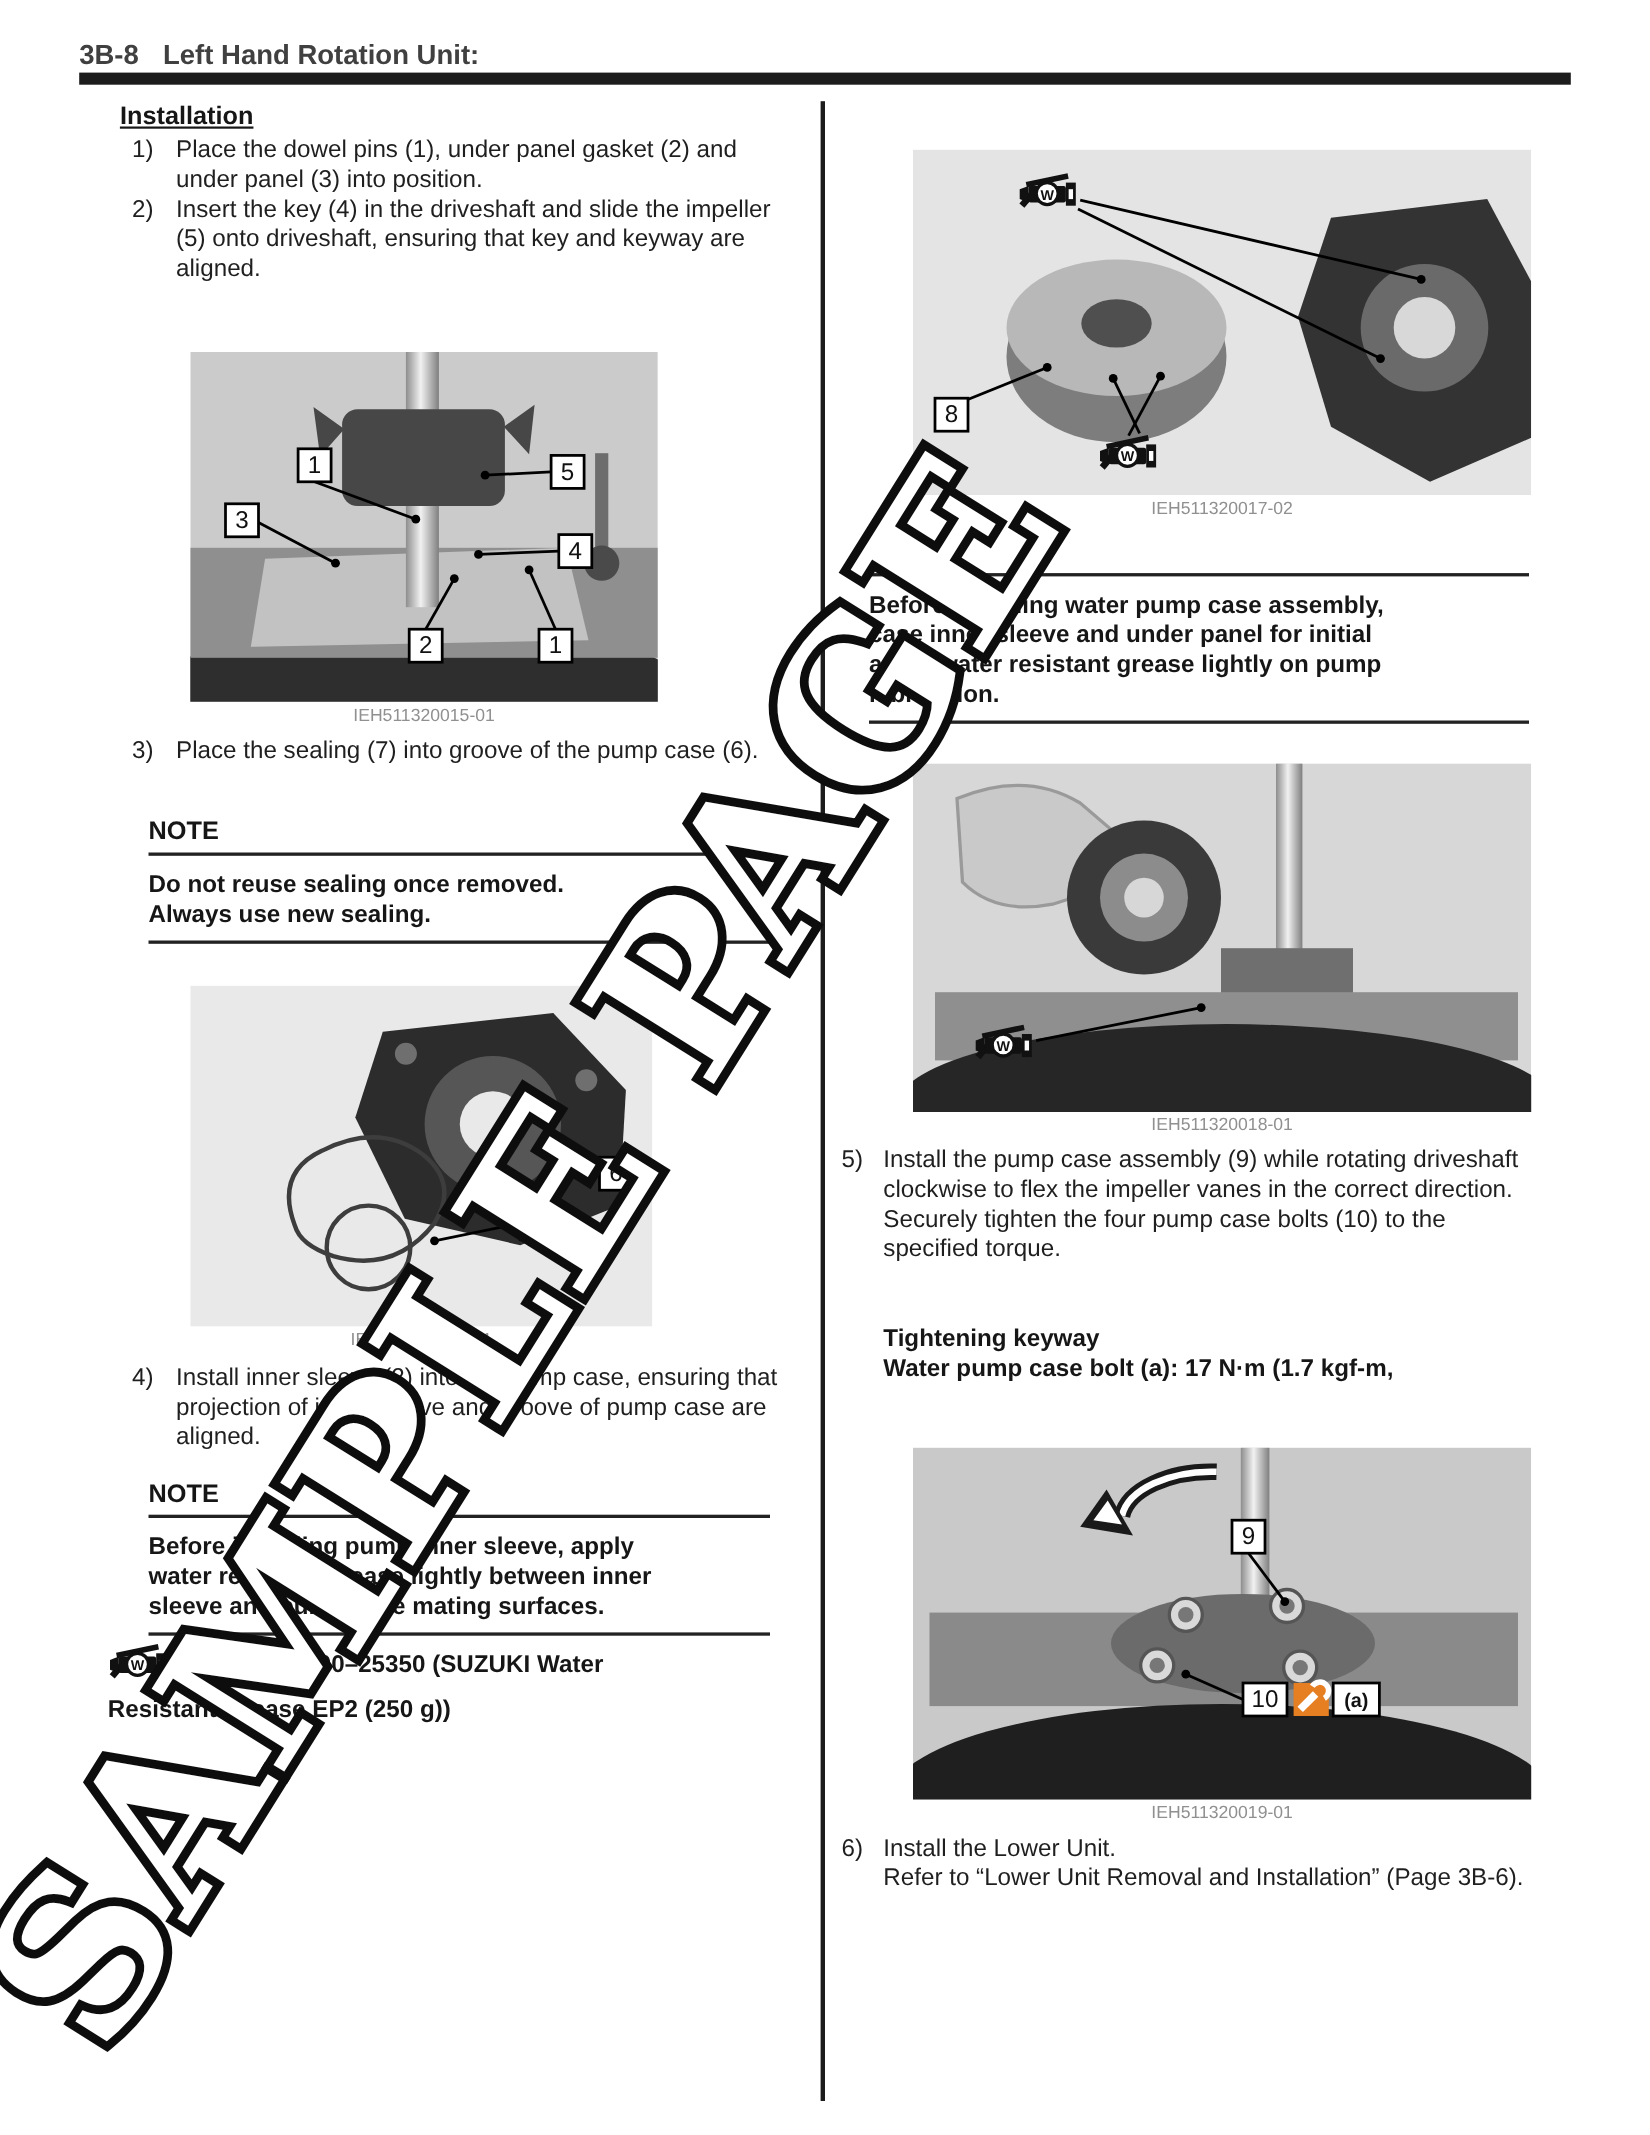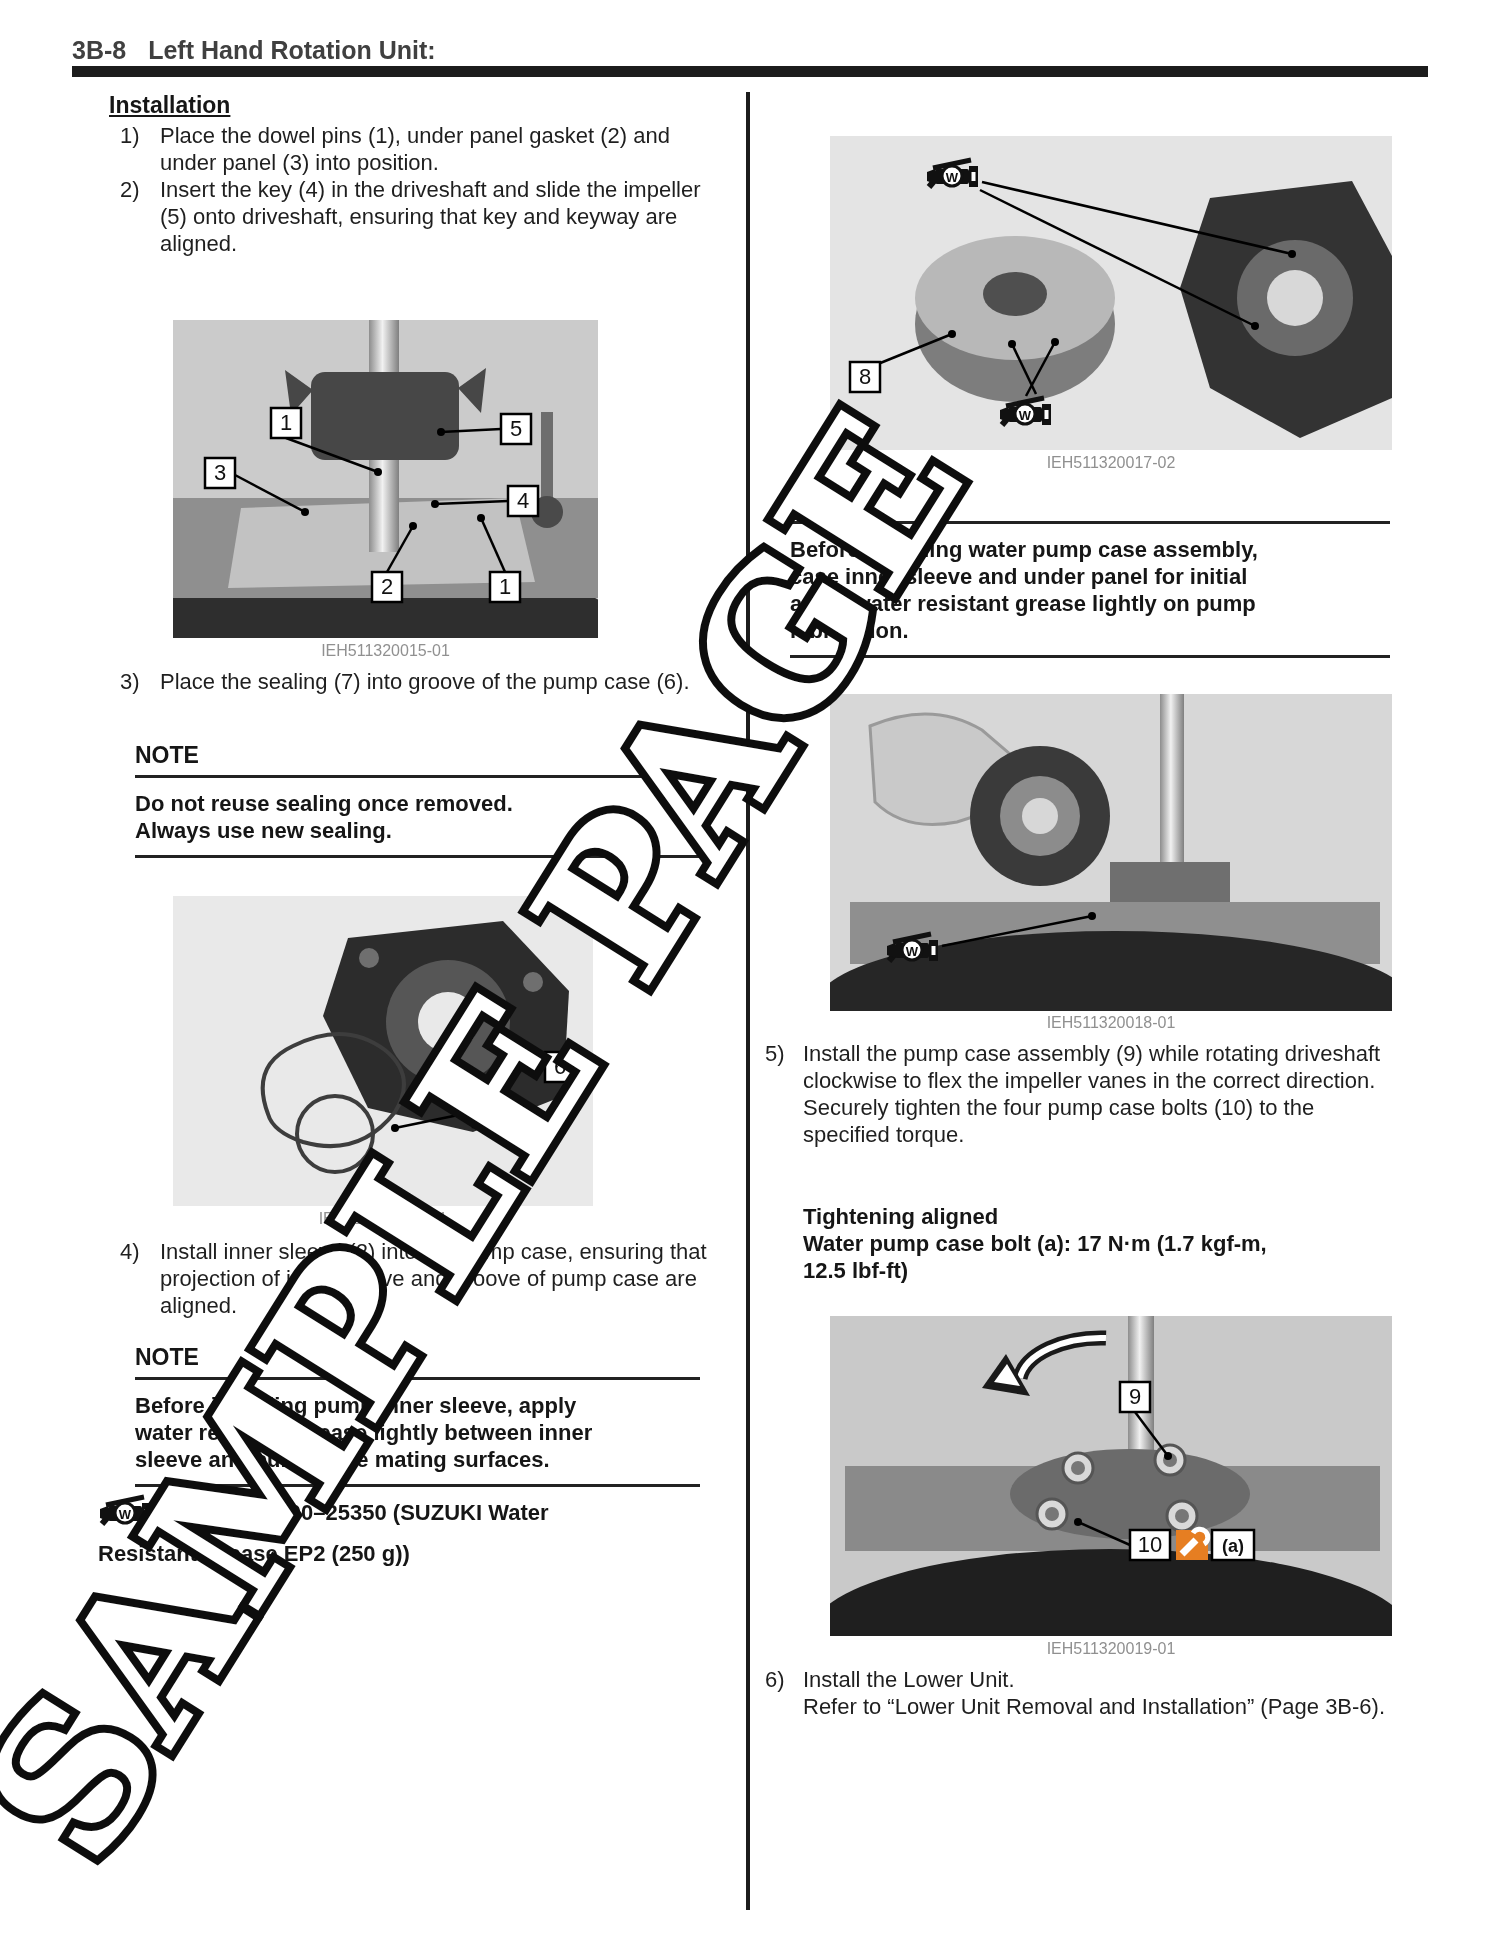--- a/index.html
+++ b/index.html
@@ -269,24 +269,23 @@
 
   <div class="abs step" style="left:765px;top:1040px;width:630px;">
     <div class="num-r">5)</div>
     <div class="txt">
       <div class="cont">Install the pump case assembly (9) while rotating driveshaft clockwise to flex the impeller vanes in the correct direction.</div>
       <div class="cont">Securely tighten the four pump case bolts (10) to the specified torque.</div>
     </div>
   </div>
 
   <div class="abs torque" style="left:803px;top:1203px;width:575px;">
-    <div>Tightening aligned</div>
+    <div>Tightening keyway</div>
     <div>
         <div>Water pump case bolt (a):  17 N·m (1.7 kgf-m,</div>
-        <div>12.5 lbf-ft)</div>
       </div>
   </div>
 
   <div class="photo" style="left:830px;top:1316px;">
     <svg width="562" height="320" viewBox="0 0 562 320">
       <rect width="562" height="320" fill="#c9c9c9"></rect>
       <rect x="298" y="0" width="26" height="150" fill="url(#shaftGrad)"></rect>
       <g>
         <path d="M190,62 a82,46 0 0 1 86,-40" fill="none" stroke="#1a1a1a" stroke-width="15"></path>
         <path d="M190,62 a82,46 0 0 1 86,-40" fill="none" stroke="#ffffff" stroke-width="6"></path>

